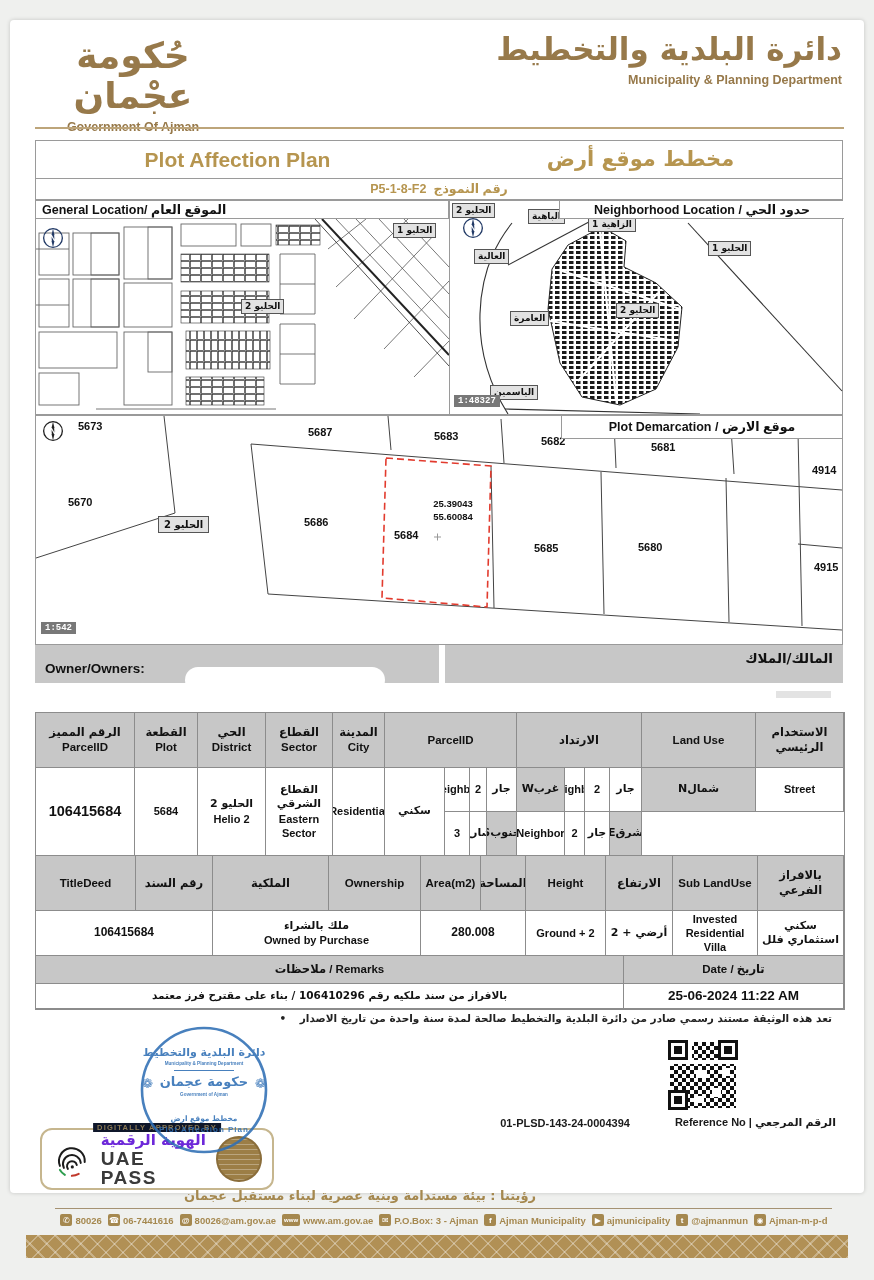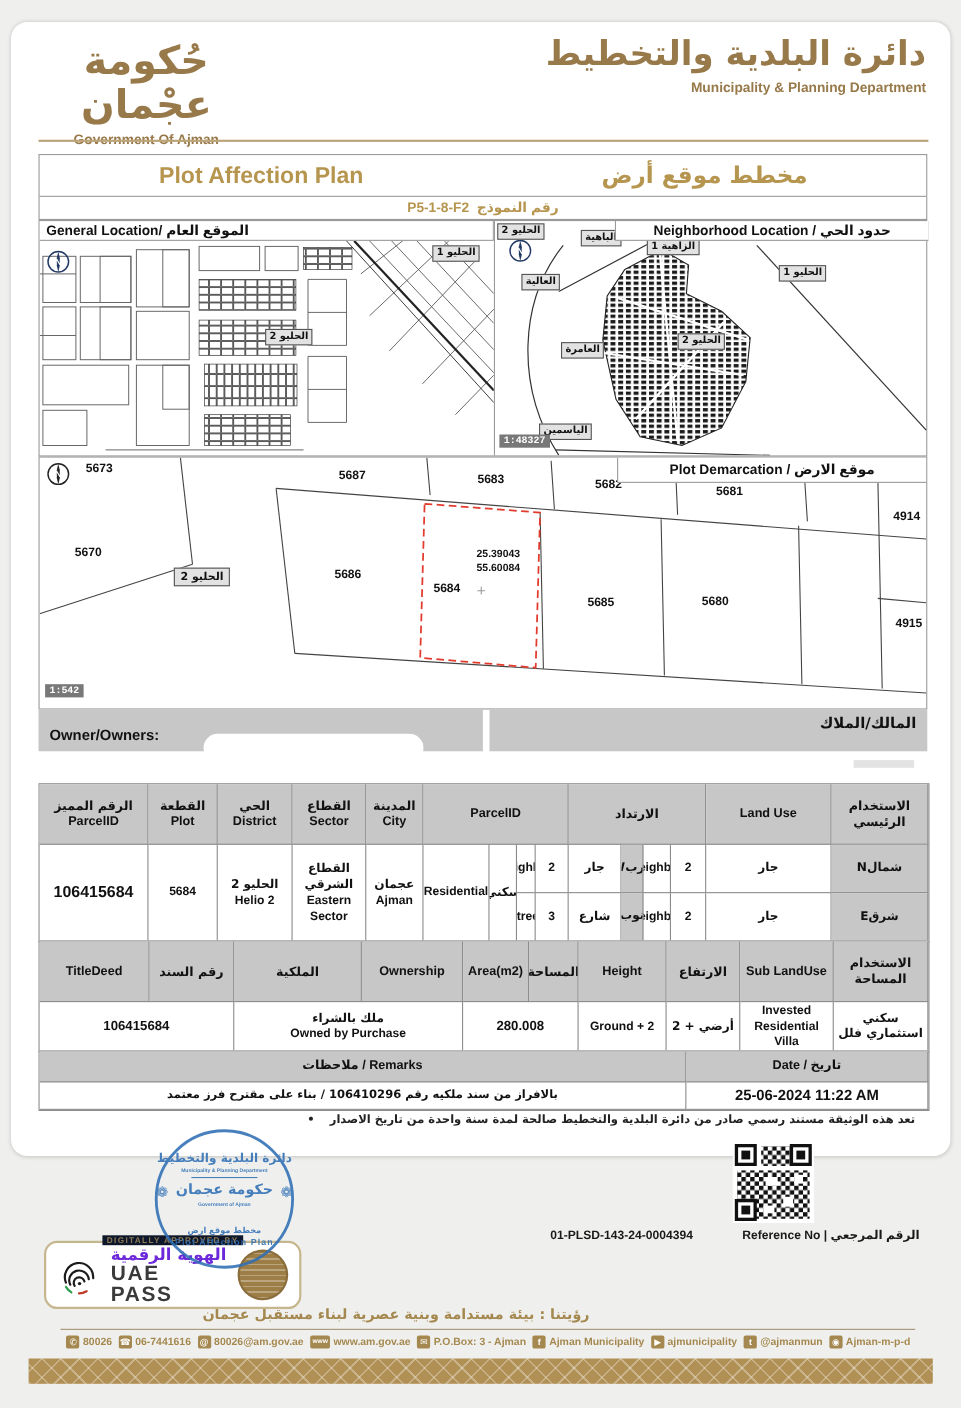--- a/index.html
+++ b/index.html
@@ -1,18 +1,18 @@
 <!DOCTYPE html>
 <html><head>
 <meta charset="utf-8">
 <style>
   html,body{margin:0;padding:0}
   body{width:874px;height:1280px;background:#eff0ee;font-family:"Liberation Sans","DejaVu Sans",sans-serif;position:relative;overflow:hidden;color:#111}
   .abs{position:absolute}
-  .doc{position:absolute;left:10px;top:20px;width:854px;height:1031px;background:#fff;border-radius:15px;box-shadow:0 0 4px rgba(0,0,0,.18)}
+  .doc{position:absolute;left:10px;top:20px;width:854px;height:1173px;background:#fff;border-radius:4px;box-shadow:0 0 4px rgba(0,0,0,.18)}
   .ar{font-family:"DejaVu Sans",sans-serif;direction:rtl}
   
   .gov{left:38px;top:16px;width:170px;text-align:center;color:#97794a}
   .gov .cal{font-family:"DejaVu Sans",sans-serif;font-size:36px;font-weight:bold;line-height:1.1}
   .logo-sub{font-size:12.5px;font-weight:bold;margin-top:5px;color:#97794a}
   .dept{right:22px;top:12px;text-align:right;color:#97794a}
   .dept .cal{font-family:"DejaVu Sans",sans-serif;font-size:31px;font-weight:bold;line-height:1.15}
   .hdr-line{left:25px;right:20px;top:107px;height:2px;background:#bda57a}
   
   .tbox{left:25px;top:120px;width:808px;height:60px;border:1px solid #9a9a9a;box-sizing:border-box}
@@ -275,24 +275,20 @@
     <div class="c dv big" style="grid-row:2/4">106415684</div>
     <div class="c dv" style="grid-row:2/4">5684</div>
     <div class="c dv" style="grid-row:2/4">
         <span class="ar">الحليو 2</span>
         <span>Helio 2</span>
       </div>
     <div class="c dv" style="grid-row:2/4">
         <span class="ar">القطاع الشرقي</span>
         <span>Eastern Sector</span>
       </div>
-    <div class="c dv" style="grid-row:2/4">
-        <span class="ar">عجمان</span>
-        <span>Ajman</span>
-      </div>
 
     <div class="c dv">Neighbor</div>
     <div class="c dv">2</div>
     <div class="c dv ar">جار</div>
     <div class="c dv ar dirc">غربW</div>
     <div class="c dv">Neighbor</div>
     <div class="c dv">2</div>
     <div class="c dv ar">جار</div>
     <div class="c dv ar dirc">شمالN</div>
     <div class="c dv" style="grid-row:2/4">Residential</div>
@@ -311,21 +307,21 @@
   <div class="abs grid t2">
     <div class="c hd">TitleDeed</div>
     <div class="c hd ar">رقم السند</div>
     <div class="c hd ar">الملكية</div>
     <div class="c hd">Ownership</div>
     <div class="c hd">Area(m2)</div>
     <div class="c hd ar">المساحة</div>
     <div class="c hd">Height</div>
     <div class="c hd ar">الارتفاع</div>
     <div class="c hd">Sub LandUse</div>
-    <div class="c hd ar">الاستخدام المساحة</div>
+    <div class="c hd ar">بالافراز الفرعي</div>
 
     <div class="c dv" style="grid-column:1/3;font-size:12px">106415684</div>
     <div class="c dv" style="grid-column:3/5">
         <span class="ar">ملك بالشراء</span>
         <span>Owned by Purchase</span>
       </div>
     <div class="c dv" style="grid-column:5/7;font-size:12px">280.008</div>
     <div class="c dv">Ground + 2</div>
     <div class="c dv ar">أرضي + 2</div>
     <div class="c dv">Invested Residential Villa</div>

